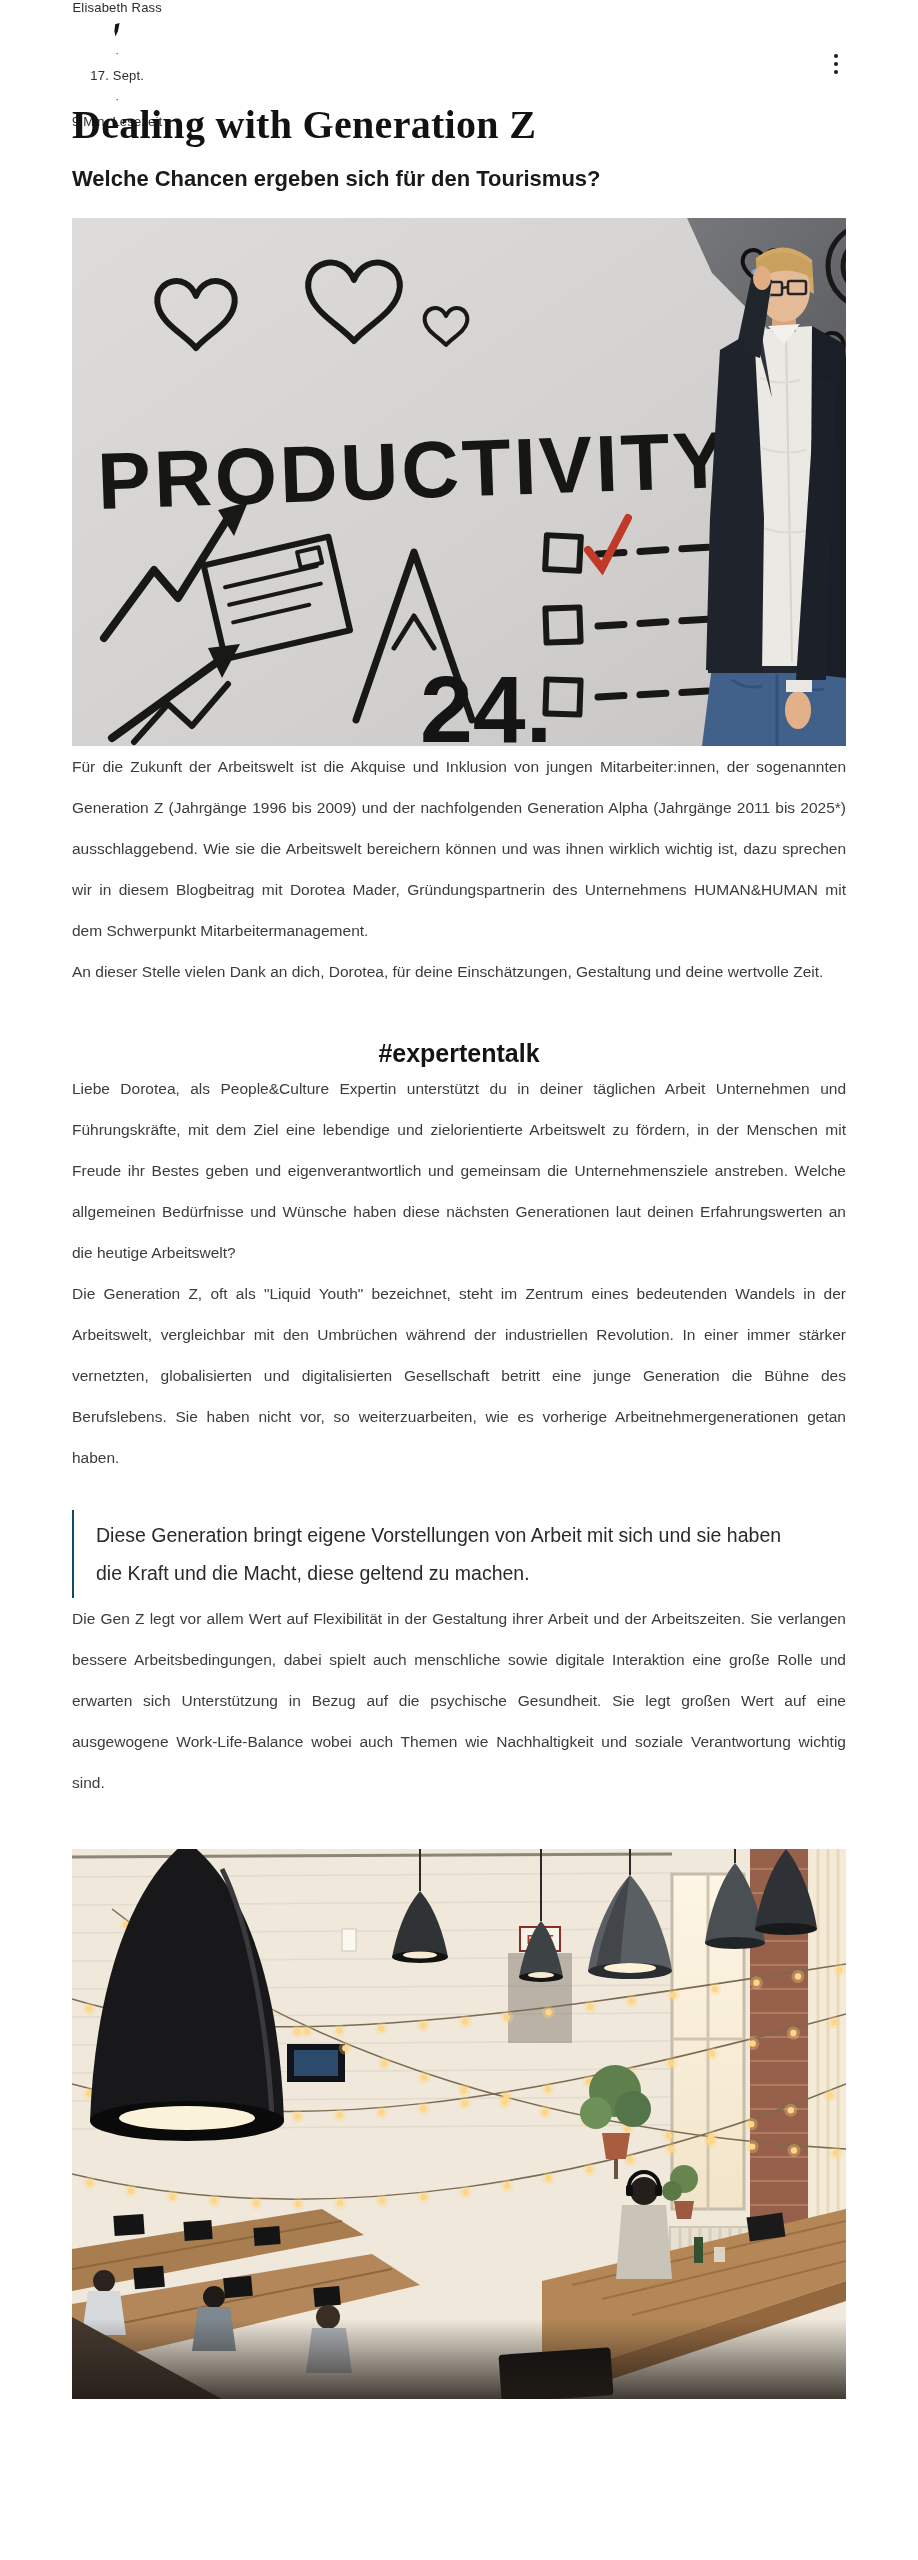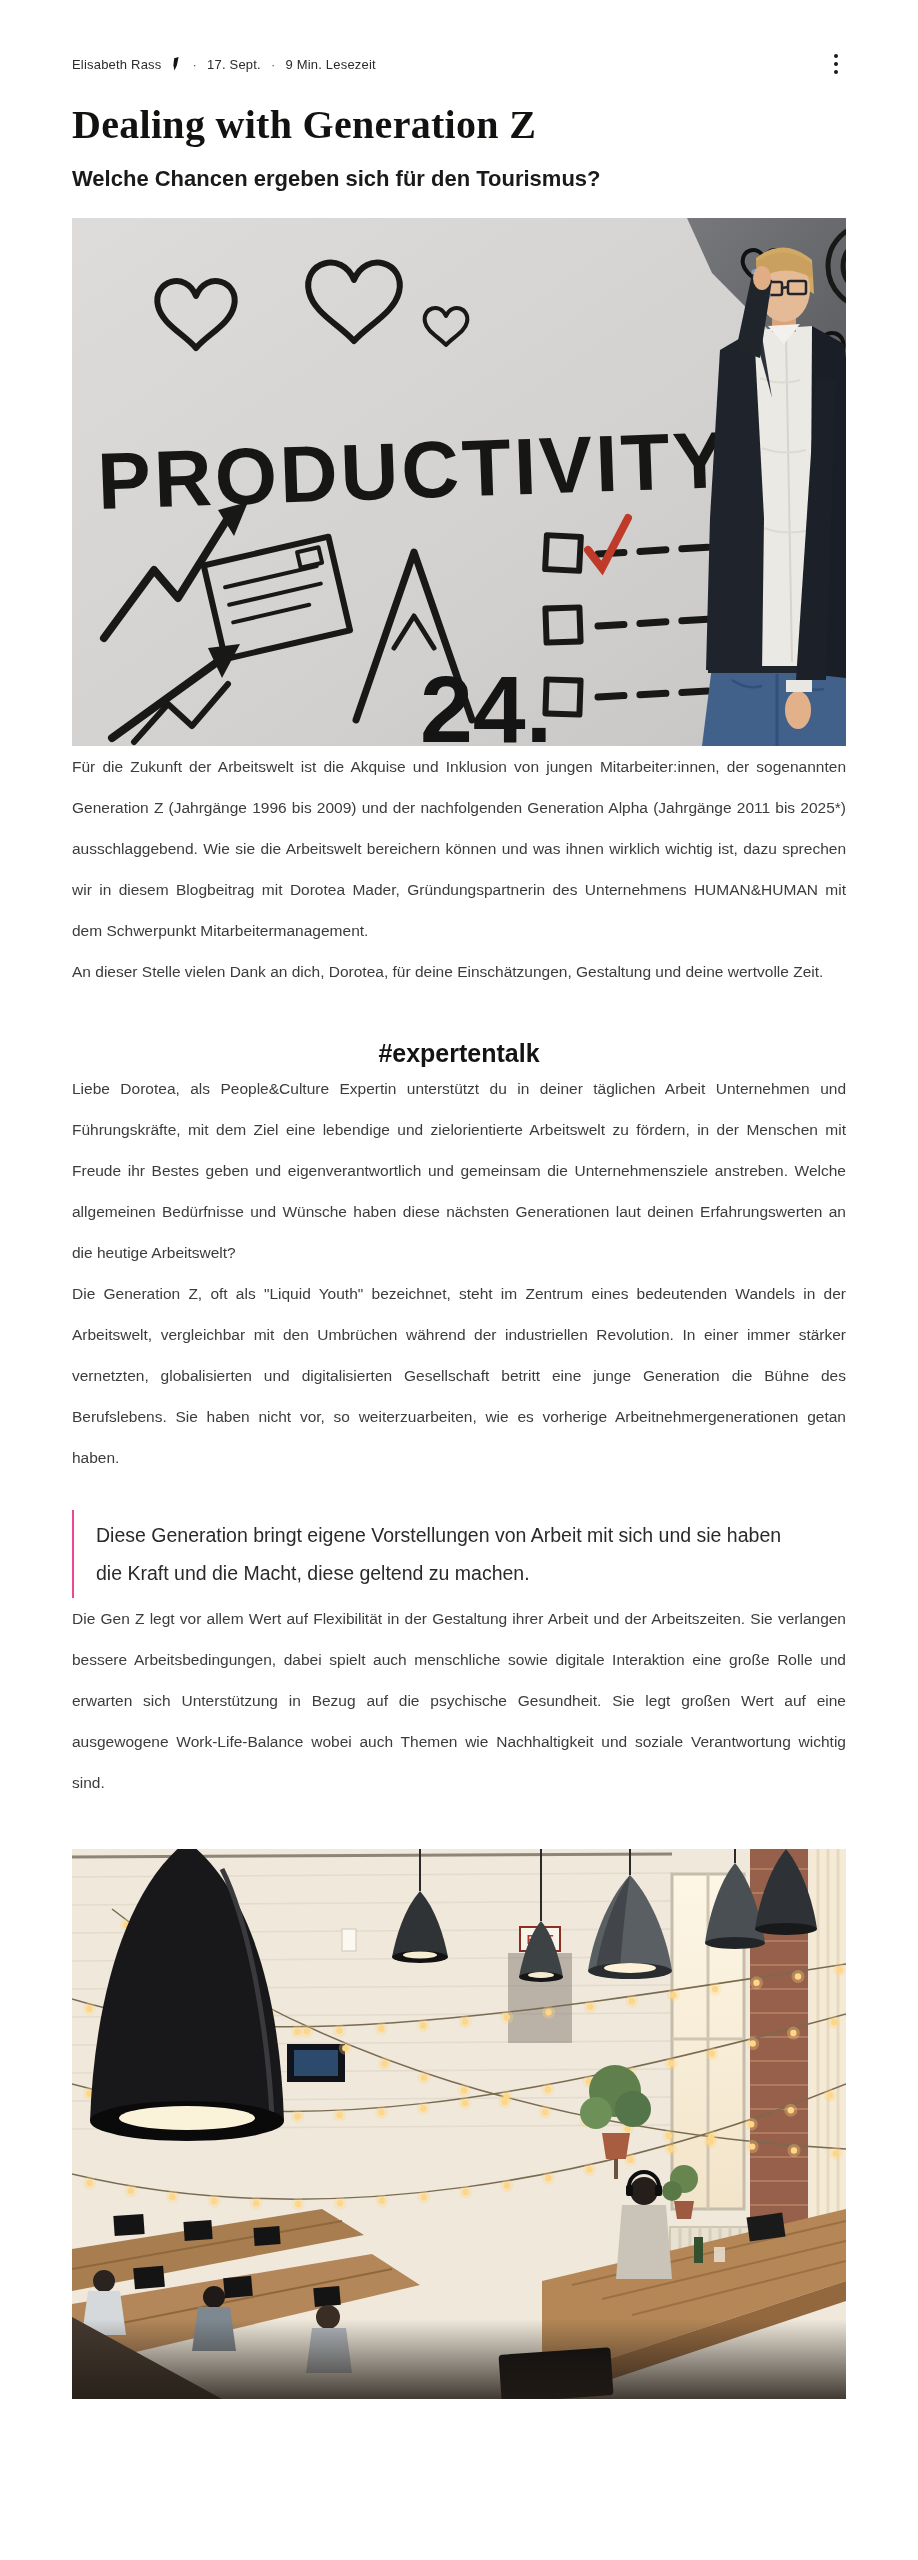--- a/index.html
+++ b/index.html
@@ -4,42 +4,42 @@
 <style>
   html,body{margin:0;padding:0;}
   body{
     width:918px;height:2560px;overflow:hidden;background:#ffffff;
     font-family:"Liberation Sans",sans-serif;color:#3e3c3a;
     -webkit-font-smoothing:antialiased;
   }
   .container{width:774px;margin:0 auto;padding-top:52px;}
   
   .byline-row{display:flex;align-items:center;justify-content:space-between;height:24px;}
-  .byline{display:flex;align-items:center;gap:8px;font-size:13px;color:#2d2c2a;letter-spacing:.2px;}
+  .byline{display:flex;align-items:center;gap:8px;font-size:13px;color:#2d2c2a;letter-spacing:.2px;flex-direction:column;}
   .byline .author{cursor:pointer;}
   .byline .dot{color:#55534f;padding:0 2px;}
   .pen-icon{display:flex;align-items:center;}
   .more-btn{background:none;border:none;padding:4px 8px;cursor:pointer;display:flex;flex-direction:column;gap:4px;align-items:center;}
   .more-btn i{width:4px;height:4px;border-radius:50%;background:#1d1c1b;display:block;}
   
   h1.title{
     font-family:"Liberation Serif",serif;font-weight:700;font-size:40px;line-height:1.15;
     color:#121211;margin:26px 0 0;letter-spacing:.3px;
   }
   h2.subtitle{font-size:22px;font-weight:700;color:#1b1a19;margin:17px 0 0;line-height:1.3;}
   h3.expert{font-size:25px;font-weight:700;color:#151413;margin:46px 0 0;line-height:1.2;text-align:center;}
   
   p.body{font-size:15.5px;line-height:41px;text-align:justify;margin:0;color:#3e3c3a;}
   .p1{margin-top:66px;}
   .p2{margin-top:30px;}
   .pq{margin-top:68px;font-weight:400;color:#201f1e;}
   .pa1{margin-top:16px;}
   .pa2{margin-top:56px;}
   blockquote{
-    margin:32px 0 0;border-left:2px solid #ec4899;padding:6px 40px 6px 22px;
+    margin:32px 0 0;border-left:2px solid #0c4a6e;padding:6px 40px 6px 22px;
     font-size:19.5px;line-height:38px;color:#2b2a28;text-align:left;
   }
   figure{margin:24px 0 0;padding:0;cursor:pointer;}
   figure svg{display:block;}
   .office-figure{margin-top:46px;height:550px;overflow:hidden;}
 </style>
 </head>
 <body>
 
 <div class="container">

